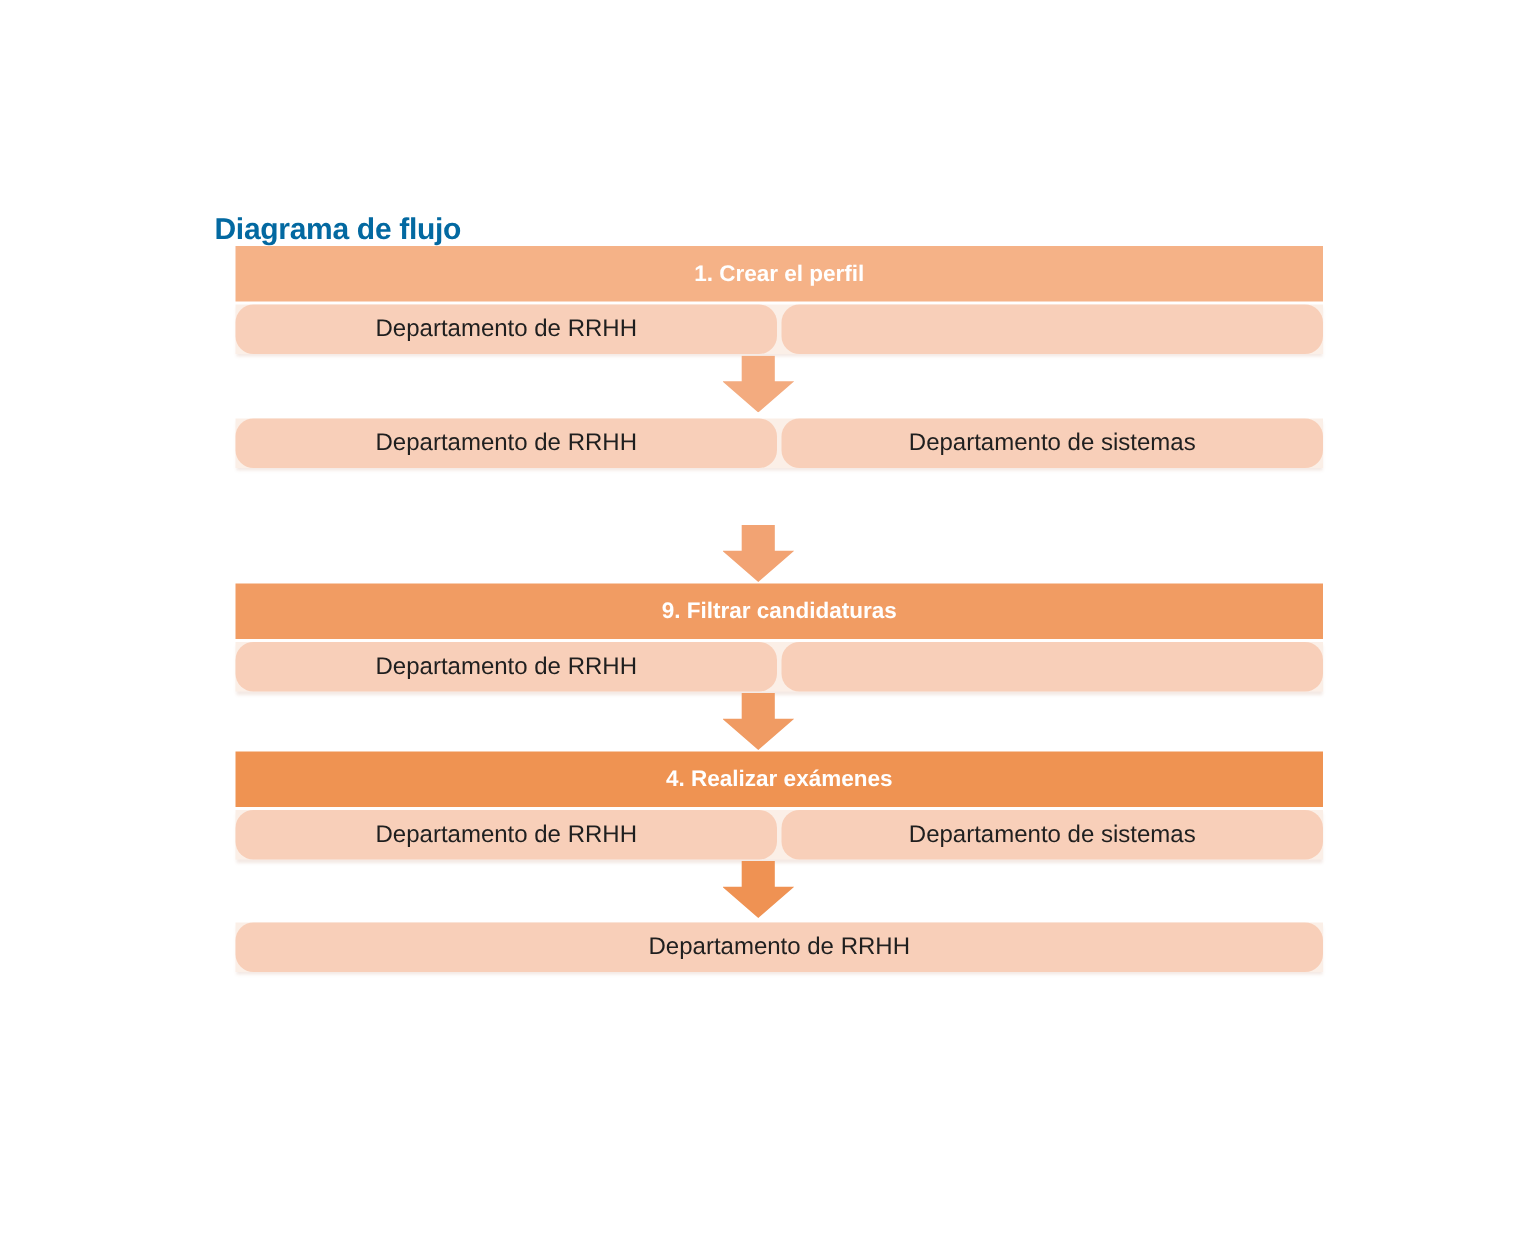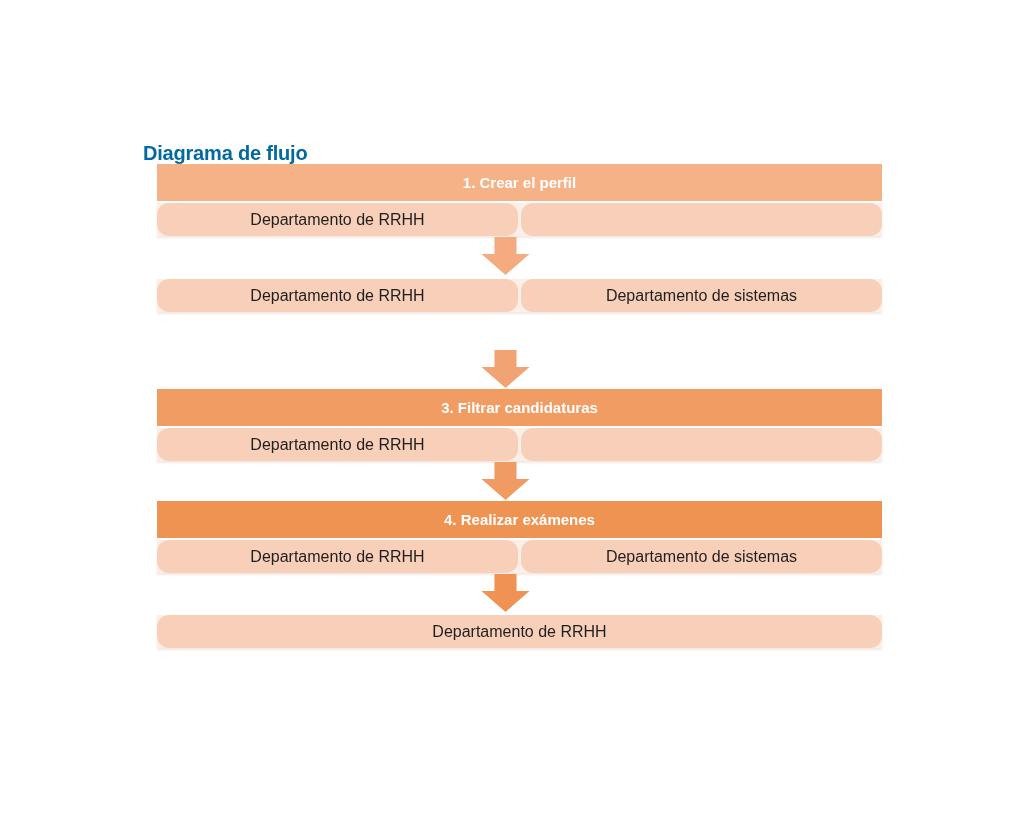--- a/index.html
+++ b/index.html
@@ -84,21 +84,21 @@
   <div class="step s2">
     <div class="step-subrow">
       <div class="subrow-cell">Departamento de RRHH</div>
       <div class="subrow-cell">Departamento de sistemas</div>
     </div>
   </div>
 
   <div class="flow-arrow a2" style="background: rgb(242, 163, 115);"></div>
 
   <div class="step s3">
-    <div class="step-header" style="background: rgb(241, 156, 99);">3. Filtrar candidaturas</div>
+    <div class="step-header" style="background: rgb(241, 156, 99);">9. Filtrar candidaturas</div>
     <div class="step-subrow">
       <div class="subrow-cell">Departamento de RRHH</div>
       <div class="subrow-cell"></div>
     </div>
   </div>
 
   <div class="flow-arrow a3" style="background: rgb(240, 155, 99);"></div>
 
   <div class="step s4">
     <div class="step-header" style="background: rgb(239, 147, 82);">4. Realizar exámenes</div>

